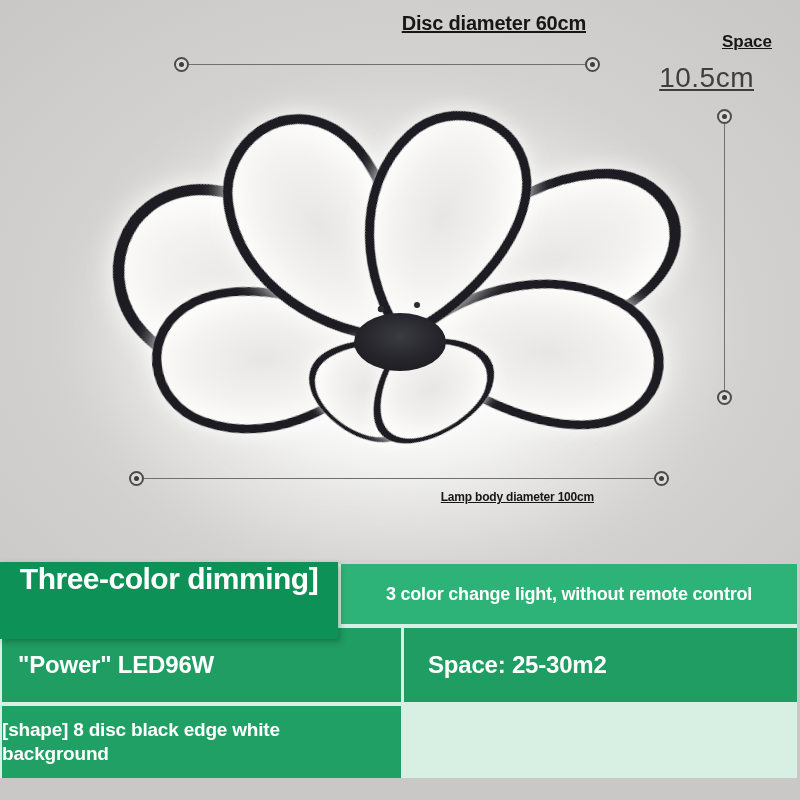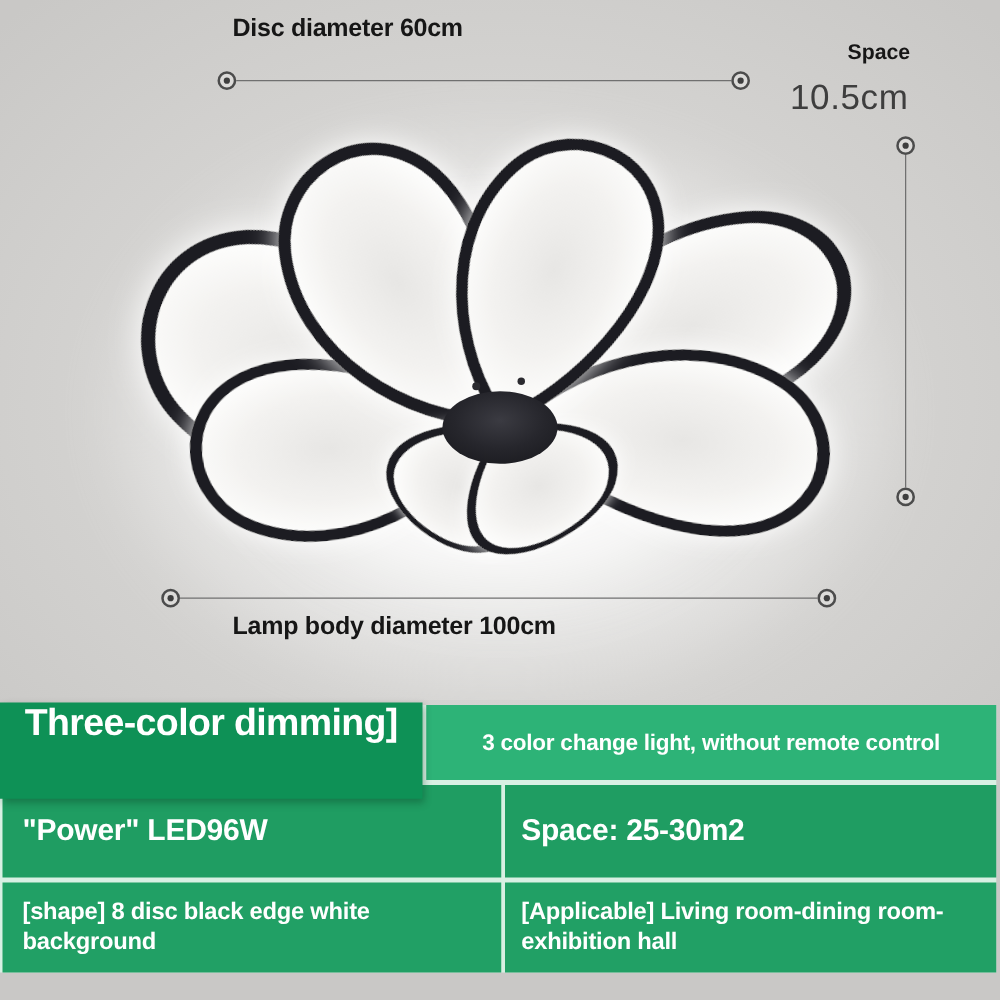--- a/index.html
+++ b/index.html
@@ -1,24 +1,24 @@
 <!DOCTYPE html>
 <html style="--banner-green: #0e9156; --cell-green-bright: #2db377; --cell-green: #1f9d62; --cell-green-alt: #21a065; --table-divider: #d8f0e3; --background-gray: #d2d1cf; --lamp-black: #1d1d22; --glow-white: #ffffff; --text-dark: #161616;"><head>
 <meta charset="utf-8">
 <style>
   html,body{margin:0;padding:0;}
   body{width:800px;height:800px;font-family:"Liberation Sans",sans-serif;}
   .stage{position:relative;width:800px;height:800px;overflow:hidden;
     background:radial-gradient(ellipse 560px 430px at 50% 40%, #dfdedc 0%, #d4d3d1 55%, #c9c8c6 100%);}
   
-  .ann{position:absolute;color:var(--text-dark,#161616);font-weight:bold;text-align:left;}
+  .ann{position:absolute;color:var(--text-dark,#161616);font-weight:bold;text-align:right;text-decoration:underline;}
   .disc-label{left:186px;top:12px;width:400px;font-size:20px;letter-spacing:-0.2px;}
   .height-label{left:678px;top:32px;width:94px;font-size:17px;}
   .height-value{left:632px;top:62px;width:122px;font-size:28px;font-weight:400;color:#3e3e3e;letter-spacing:0.5px;}
-  .body-label{left:186px;top:490px;width:420px;font-size:20px;letter-spacing:-0.2px;}
+  .body-label{left:174px;top:490px;width:420px;font-size:12px;letter-spacing:-0.2px;}
   
   .dim{position:absolute;display:flex;align-items:center;}
   .dim .line{flex:1 1 auto;background:#707070;height:1.5px;}
   .dim.vert{flex-direction:column;}
   .dim.vert .line{width:1.5px;height:auto;}
   .dot{flex:0 0 auto;width:11px;height:11px;border:2px solid #4c4c4c;border-radius:50%;
     background:#dcdbd9;position:relative;}
   .dot::after{content:"";position:absolute;left:3px;top:3px;width:5px;height:5px;
     background:#3e3e3e;border-radius:50%;}
   .dim-top{left:174px;top:57px;width:426px;height:15px;}
@@ -32,22 +32,22 @@
   .cell{position:absolute;display:flex;align-items:center;color:#ffffff;font-weight:bold;
     letter-spacing:-0.2px;}
   .cell .txt{white-space:pre-line;line-height:1.25;}
   .cell.center{justify-content:center;text-align:center;}
   .banner{position:absolute;left:0;top:562px;width:338px;height:77px;z-index:2;
     background:var(--banner-green,#0e9156);display:flex;align-items:flex-start;justify-content:center;
     color:#fff;font-weight:bold;font-size:30px;letter-spacing:-0.5px;
     box-shadow:2px 3px 6px rgba(0,40,20,0.30);}
   .c-top-right{left:341px;top:0;width:456px;height:60px;background:var(--cell-green-bright,#2db377);font-size:18px;}
   .c-power{left:2px;top:64px;width:399px;height:74px;background:var(--cell-green,#1f9d62);font-size:24px;padding-left:16px;box-sizing:border-box;}
-  .c-space{left:404px;top:64px;width:393px;height:74px;background:var(--cell-green,#1f9d62);font-size:24px;padding-left:13px;box-sizing:border-box;}
-  .c-shape{left:2px;top:142px;width:399px;height:72px;background:var(--cell-green-alt,#21a065);font-size:19px;padding-left:16px;box-sizing:border-box;}
+  .c-space{left:404px;top:64px;width:393px;height:74px;background:var(--cell-green,#1f9d62);font-size:24px;padding-left:24px;box-sizing:border-box;}
+  .c-shape{left:2px;top:142px;width:399px;height:72px;background:var(--cell-green-alt,#21a065);font-size:19px;padding-left:0;box-sizing:border-box;}
   .c-applicable{left:404px;top:142px;width:393px;height:72px;background:var(--cell-green-alt,#21a065);font-size:19px;padding-left:13px;box-sizing:border-box;}
 </style>
 </head>
 <body>
 
 <div class="stage">
 
   <svg class="lamp" width="800" height="560" viewBox="0 0 800 560" aria-hidden="true">
     <defs>
       <radialGradient id="petalFill" cx="50%" cy="45%" r="62%">
@@ -118,22 +118,18 @@
     <div class="cell c-power">
       <span class="txt">"Power" LED96W</span>
     </div>
     <div class="cell c-space">
       <span class="txt">Space: 25-30m2</span>
     </div>
     <div class="cell c-shape">
       <span class="txt">[shape] 8 disc black edge white
 background</span>
     </div>
-    <div class="cell c-applicable">
-      <span class="txt">[Applicable] Living room-dining room-
-exhibition hall</span>
-    </div>
   </div>
   <div class="banner">
     <span>Three-color dimming]</span>
   </div>
 
 </div>
 
 </body></html>

